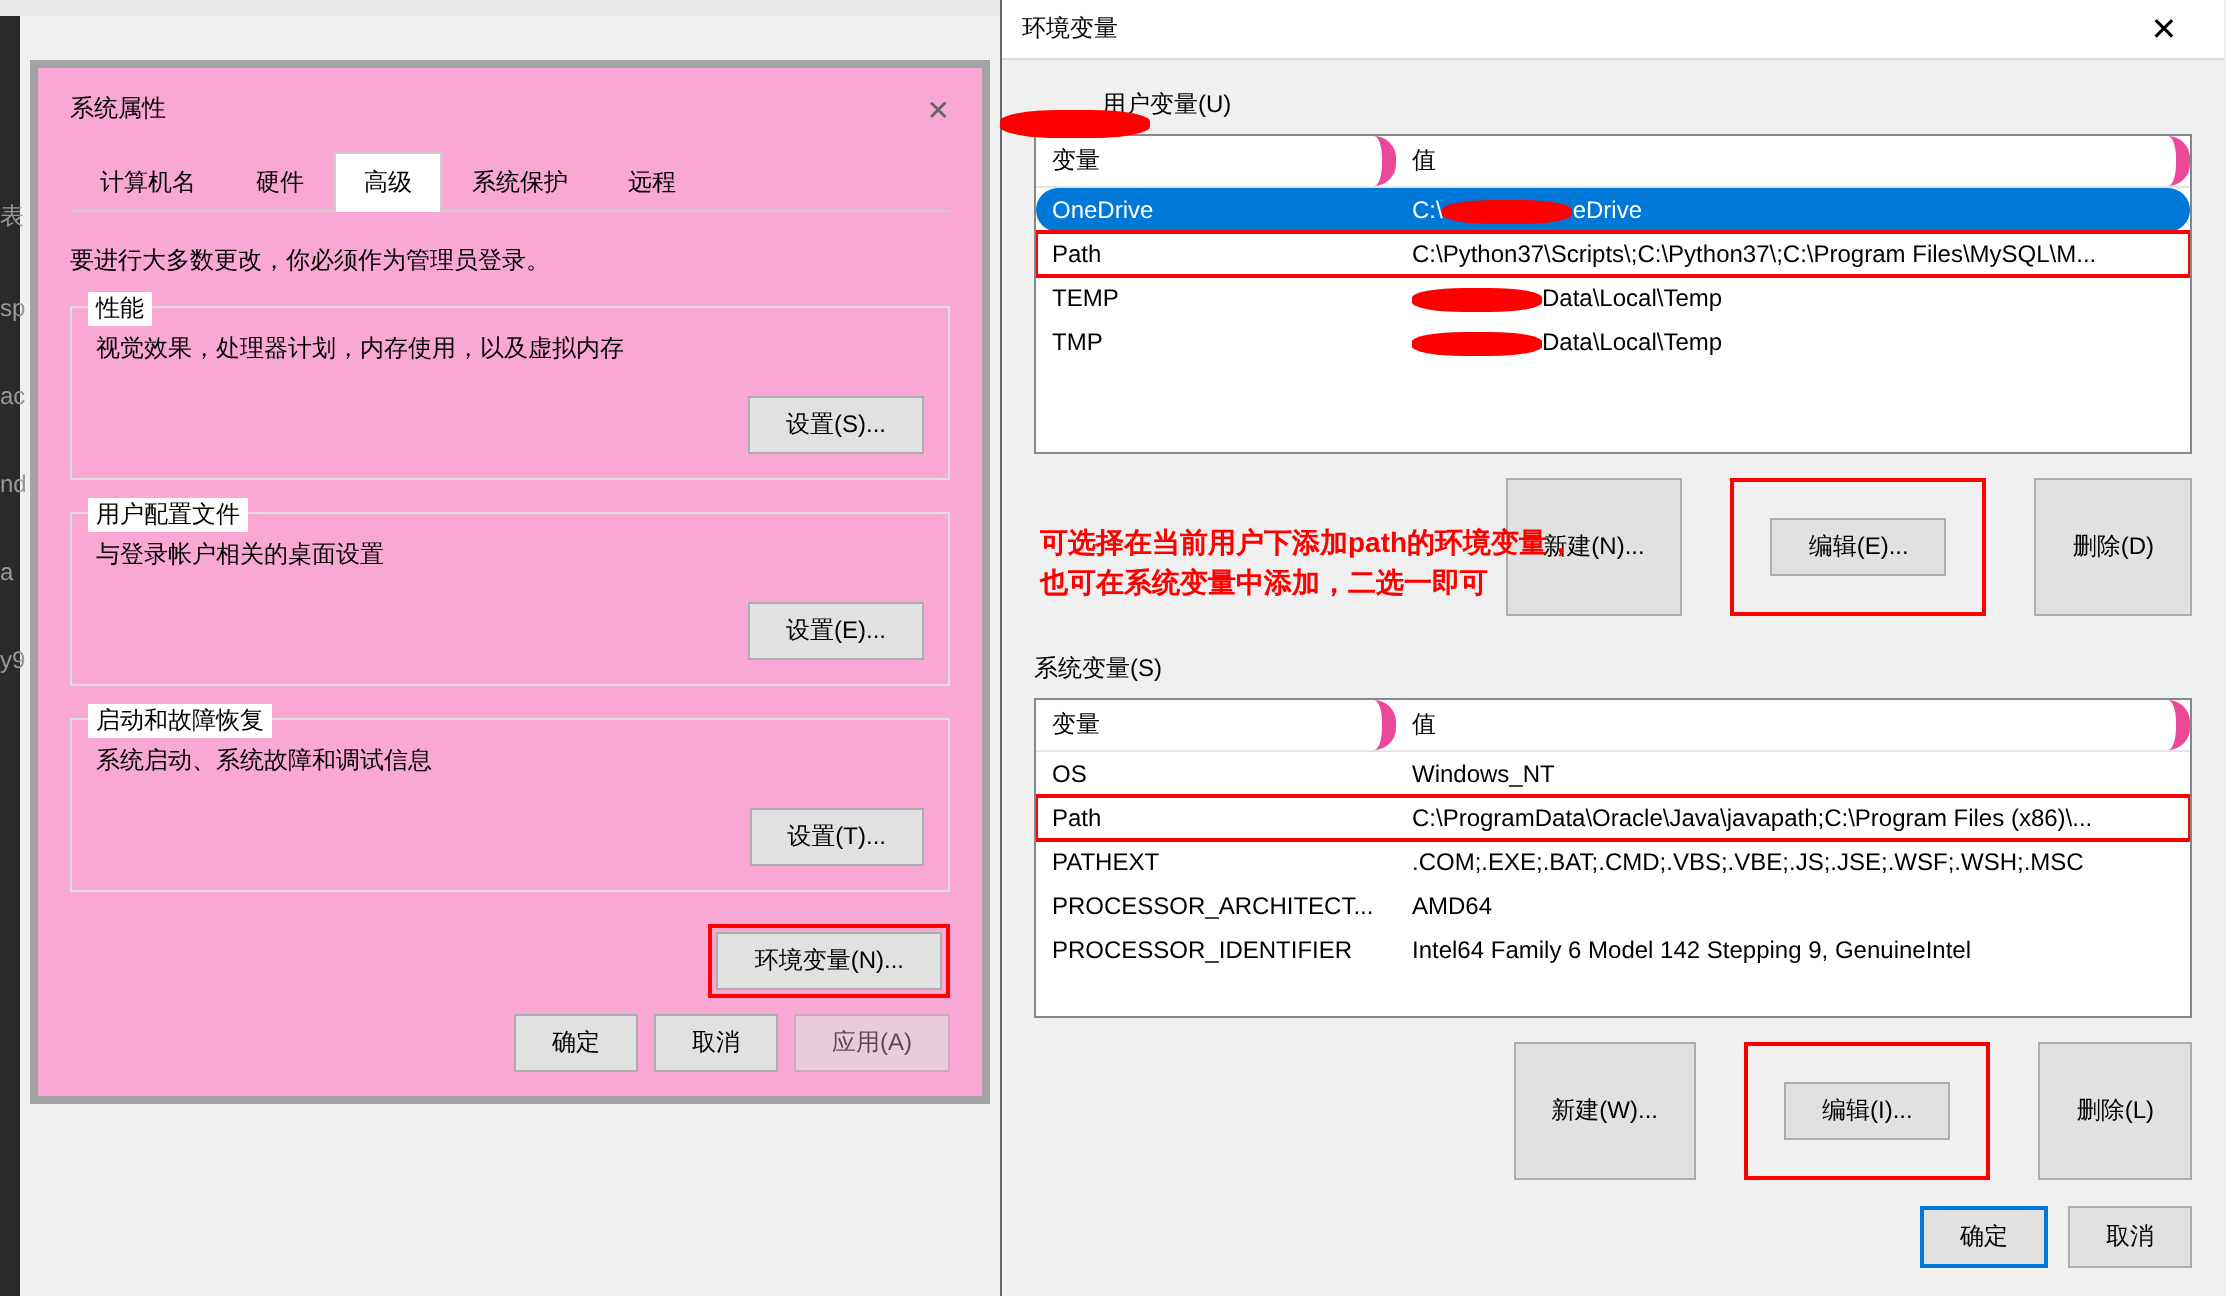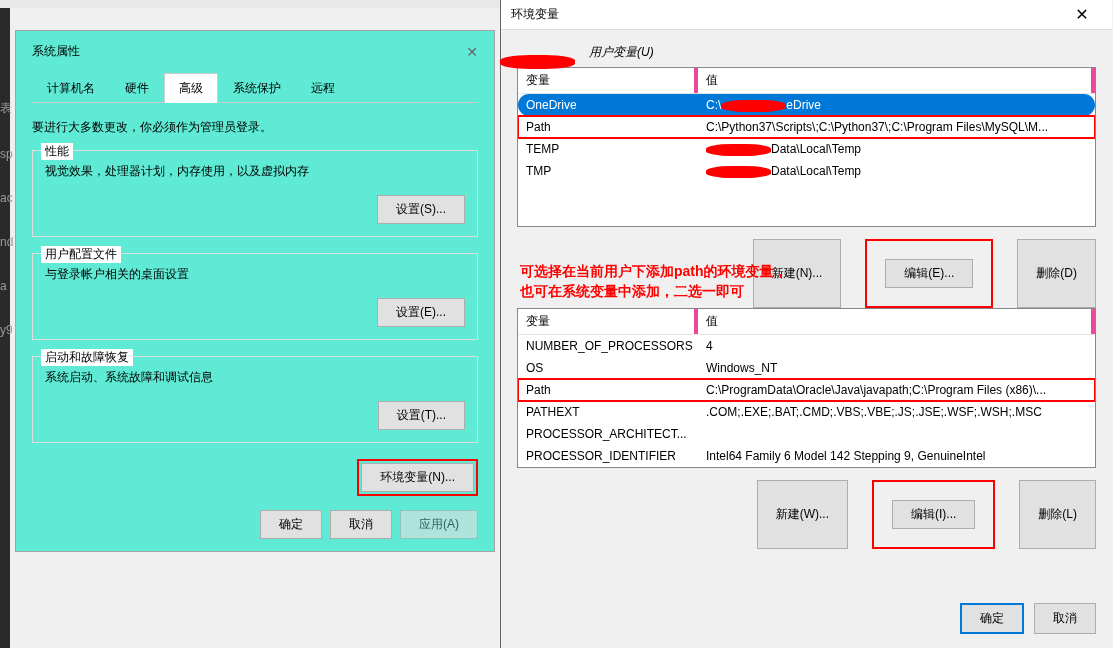--- a/index.html
+++ b/index.html
@@ -2,21 +2,21 @@
 <html><head>
 <meta charset="utf-8">
 <style>
 * { margin: 0; padding: 0; box-sizing: border-box; font-family: "Microsoft YaHei", "Segoe UI", sans-serif; font-size: 12px; }
 body { background: #f0f0f0; width: 1113px; height: 648px; position: relative; overflow: hidden; }
 .bg-strip { position: absolute; top: 0; left: 0; width: 10px; height: 648px; background: #2a2a2a; color: #999; font-size: 10px; padding-top: 100px; }
 .bg-strip span { display: block; margin-bottom: 30px; }
 .taskbar { position: absolute; top: 0; left: 0; width: 500px; height: 8px; background: #e8e8e8; }
 
 
-.sys-props { position: absolute; top: 30px; left: 15px; width: 480px; height: 522px; background: #5eead4; border: 1px solid #a3a3a3; }
+.sys-props { position: absolute; top: 30px; left: 15px; width: 480px; height: 522px; background: #f9a8d4; border: 4px solid #a3a3a3; }
 .sys-props-header { padding: 12px 16px; display: flex; justify-content: space-between; align-items: center; }
 .sys-props-header .title { font-size: 12px; }
 .sys-props-header .close { font-size: 14px; color: #666; cursor: pointer; }
 .tabs { display: flex; border-bottom: 1px solid #ccc; margin: 0 16px; }
 .tab { padding: 6px 14px; border: 1px solid transparent; border-bottom: none; cursor: pointer; position: relative; top: 1px; }
 .tab.active { border-color: #ccc; background: #fff; }
 .sys-body { padding: 16px; }
 .sys-desc { margin-bottom: 14px; }
 .fieldset { border: 1px solid #ddd; padding: 12px; margin-bottom: 16px; position: relative; }
 .fieldset-legend { position: absolute; top: -8px; left: 8px; background: #fff; padding: 0 4px; font-size: 12px; }
@@ -30,21 +30,21 @@
 
 
 .env-dialog { position: absolute; top: 0; left: 500px; width: 612px; height: 648px; background: #f0f0f0; border-left: 1px solid #666; }
 .env-titlebar { display: flex; justify-content: space-between; align-items: center; height: 30px; padding: 0 10px; background: #fff; border-bottom: 1px solid #ddd; }
 .env-titlebar .close { width: 40px; text-align: center; font-size: 16px; cursor: pointer; }
 .env-body { padding: 14px 16px; }
 .section-label { margin-bottom: 6px; }
 .vars-table { border: 1px solid #828790; background: #fff; height: 160px; overflow-y: auto; position: relative; }
 .vars-table.sys { height: 160px; }
 .vars-header { display: flex; background: #fff; border-bottom: 1px solid #e5e5e5; }
-.vars-header div { padding: 4px 8px; border-right: 4px solid #ec4899; }
+.vars-header div { padding: 4px 8px; border-right: 7px solid #ec4899; border-radius: 11px; }
 .col-name { width: 180px; }
 .col-val { flex: 1; }
 .vars-row { display: flex; padding: 2px 0; }
 .vars-row.selected { background: #0078d7; color: #fff; border-radius: 11px; }
 .vars-row .col-name { padding: 2px 8px; width: 180px; }
 .vars-row .col-val { padding: 2px 8px; flex: 1; white-space: nowrap; overflow: hidden; text-overflow: ellipsis; }
 .row-redbox { outline: 2px solid #f00; outline-offset: -1px; }
 .btn-row { text-align: right; margin-top: 12px; display: flex; justify-content: flex-end; gap: 24px; }
 .env-buttons { position: absolute; bottom: 14px; right: 16px; display: flex; gap: 10px; }
 .scribble1 { position: absolute; top: 55px; left: 500px; width: 75px; height: 14px; background: #f00; border-radius: 40%; z-index: 5; }
@@ -108,21 +108,21 @@
     <button class="btn" style="opacity:.6;">应用(A)</button>
   </div>
 </div>
 
 <div class="env-dialog">
   <div class="env-titlebar">
     <span>环境变量</span>
     <span class="close">✕</span>
   </div>
   <div class="env-body">
-    <div class="section-label" style="margin-left:72px;font-style:italic;"><span>用户变量(U)</span></div>
+    <div class="section-label" style="margin-left:34px;"><span>用户变量(U)</span></div>
     <div class="vars-table">
       <div class="vars-header">
         <div class="col-name">变量</div>
         <div class="col-val">值</div>
       </div>
       <div id="user-vars-body">
           <div class="vars-row selected">
             <div class="col-name">OneDrive</div>
             <div class="col-val">C:\<span class="scribble-cell"></span>eDrive</div>
           </div>
@@ -139,44 +139,42 @@
             <div class="col-val"><span class="scribble-cell"></span>Data\Local\Temp</div>
           </div>
         </div>
     </div>
     <div class="btn-row">
       <button class="btn">新建(N)...</button>
       <span class="red-box" style="padding:18px;"><button class="btn">编辑(E)...</button></span>
       <button class="btn">删除(D)</button>
     </div>
 
+    <div class="section-label" style="margin-top:18px;"><span>系统变量(S)</span></div>
     <div class="vars-table sys">
       <div class="vars-header">
         <div class="col-name">变量</div>
         <div class="col-val">值</div>
       </div>
       <div id="sys-vars-body">
-          <div class="vars-row">
-            <div class="col-name">NUMBER_OF_PROCESSORS</div>
-            <div class="col-val">4</div>
-          </div>
           <div class="vars-row">
             <div class="col-name">OS</div>
             <div class="col-val">Windows_NT</div>
           </div>
           <div class="vars-row row-redbox">
             <div class="col-name">Path</div>
             <div class="col-val">C:\ProgramData\Oracle\Java\javapath;C:\Program Files (x86)\...</div>
           </div>
           <div class="vars-row">
             <div class="col-name">PATHEXT</div>
             <div class="col-val">.COM;.EXE;.BAT;.CMD;.VBS;.VBE;.JS;.JSE;.WSF;.WSH;.MSC</div>
           </div>
           <div class="vars-row">
             <div class="col-name">PROCESSOR_ARCHITECT...</div>
+            <div class="col-val">AMD64</div>
           </div>
           <div class="vars-row">
             <div class="col-name">PROCESSOR_IDENTIFIER</div>
             <div class="col-val">Intel64 Family 6 Model 142 Stepping 9, GenuineIntel</div>
           </div>
           <div class="vars-row"></div>
         </div>
     </div>
     <div class="btn-row">
       <button class="btn">新建(W)...</button>

